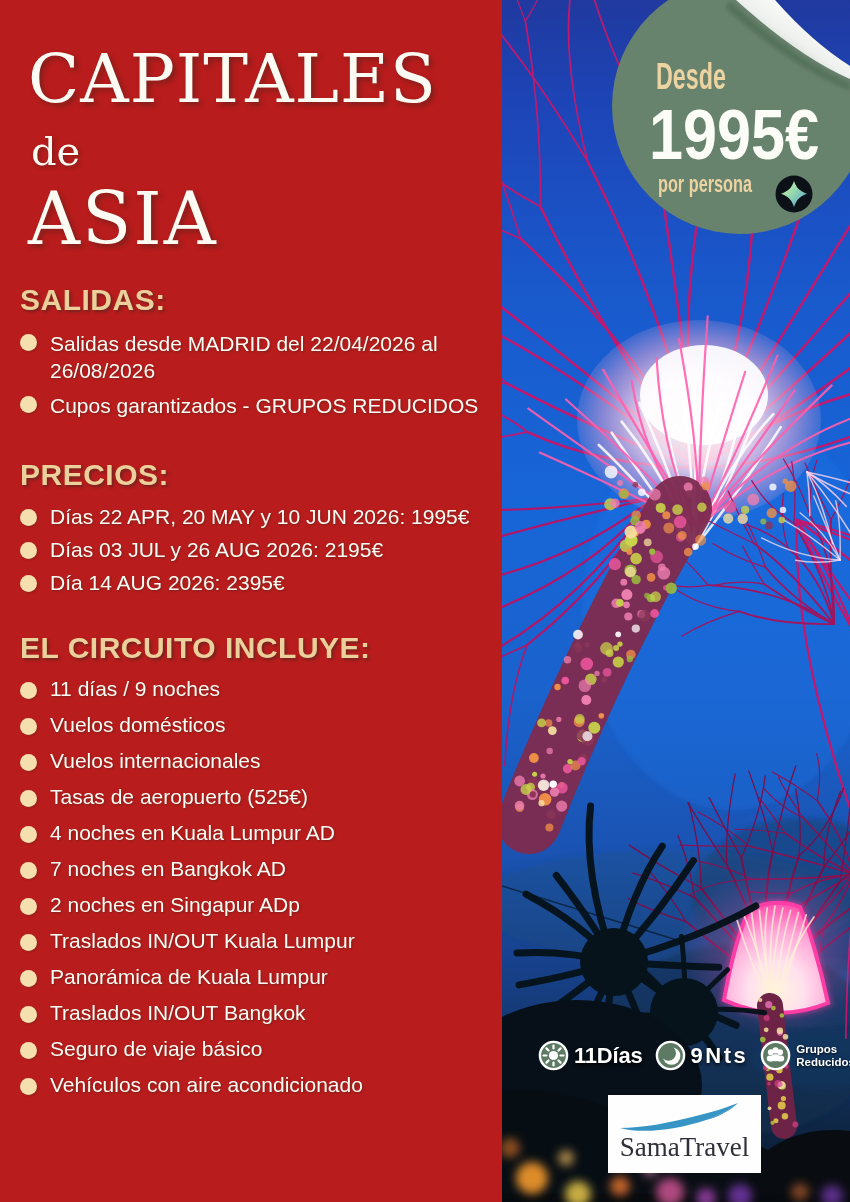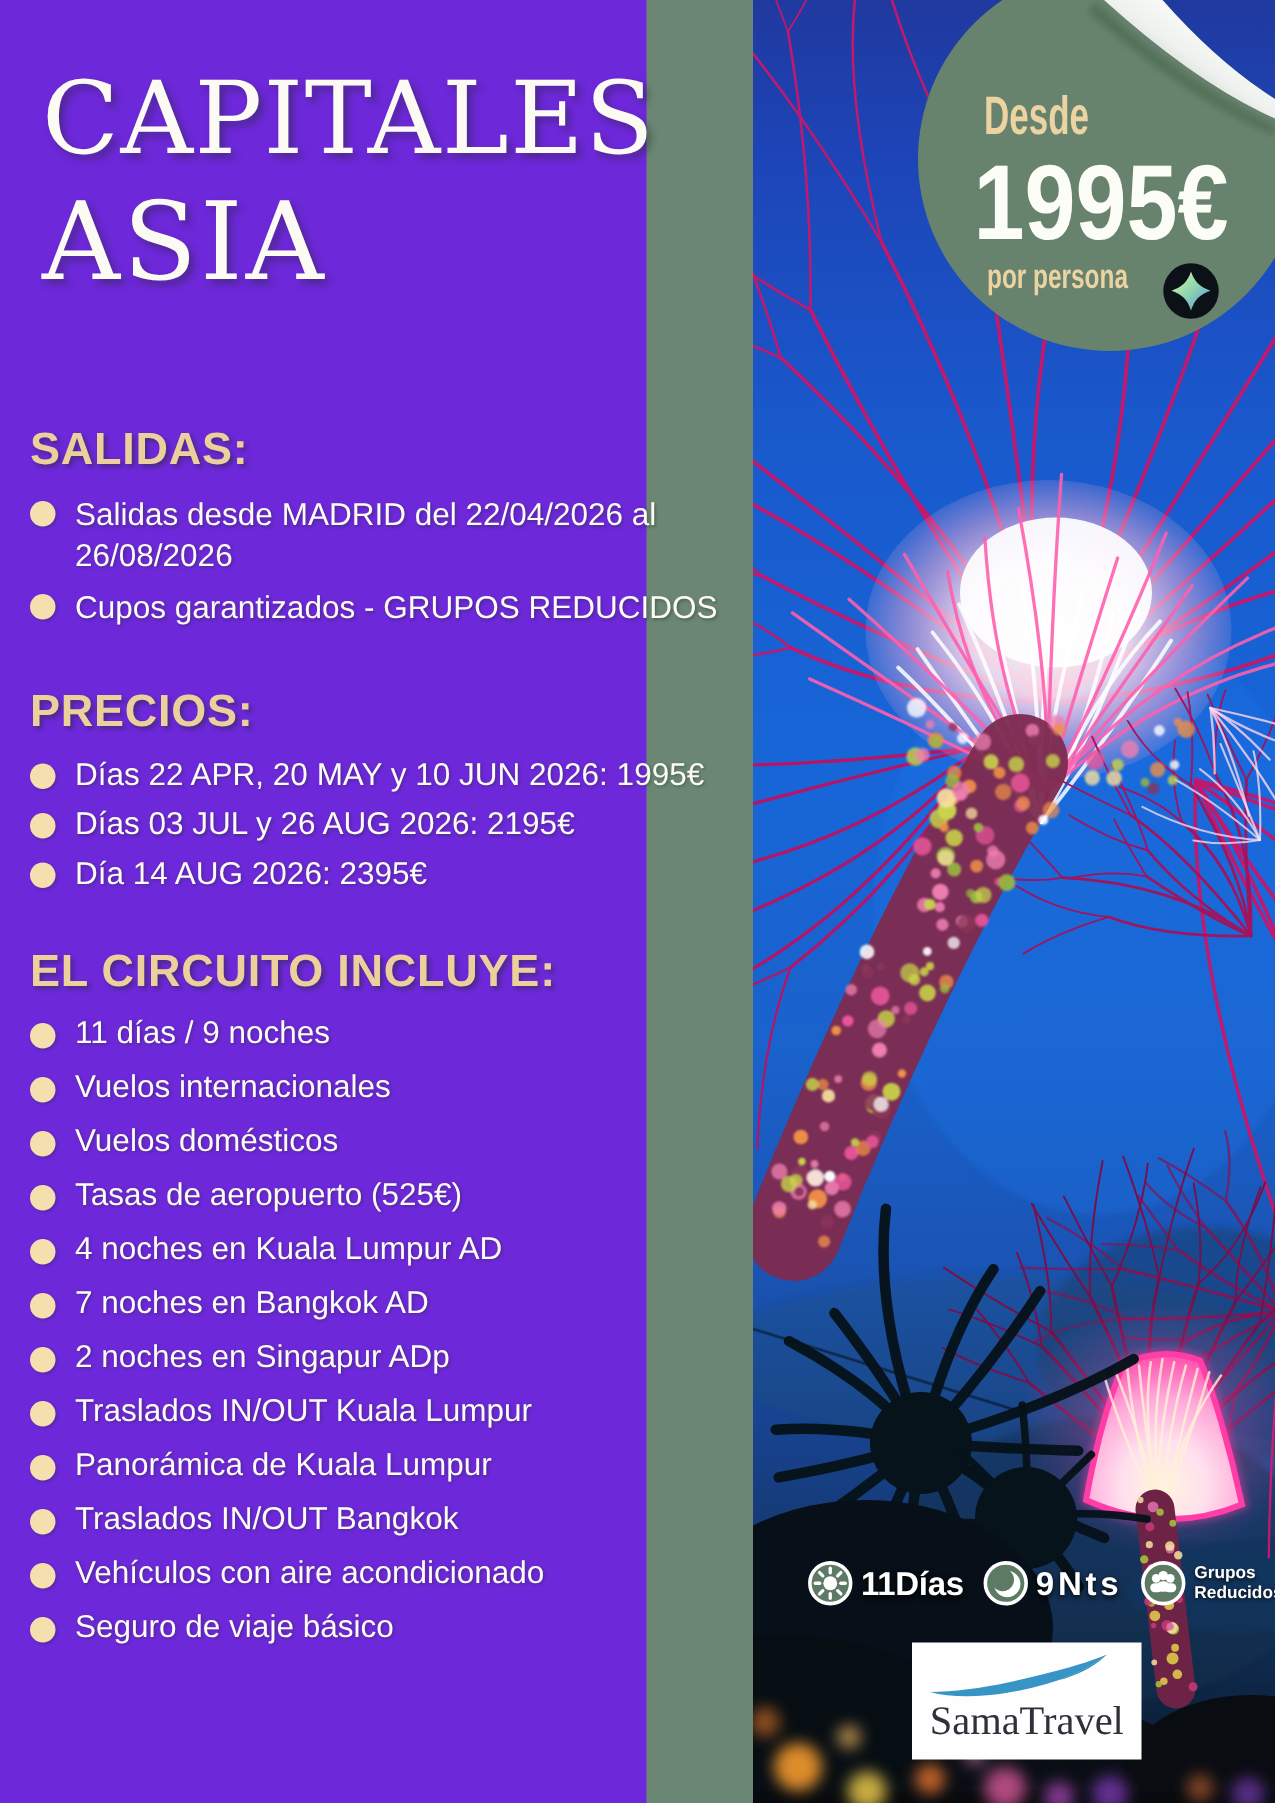--- a/index.html
+++ b/index.html
@@ -1,19 +1,19 @@
 <!DOCTYPE html>
 <html><head>
 <meta charset="utf-8">
 <style>
   html,body{margin:0;padding:0;background:#333;}
   .poster{position:relative;width:850px;height:1202px;overflow:hidden;
           font-family:"Liberation Sans",sans-serif;background:#6b8672;}
   
-  .left-panel{position:absolute;left:0;top:0;width:431px;height:1202px;background:#6d28d9;}
+  .left-panel{position:absolute;left:0;top:0;width:502px;height:1202px;background:#b91c1c;}
   .title-block{position:absolute;left:28px;top:46px;}
   .t1{font-family:"DejaVu Serif",serif;font-weight:normal;font-size:67px;line-height:1;
       color:#fbfbf3;letter-spacing:1px;text-shadow:3px 3px 5px rgba(25,40,30,.38);}
   .t2{font-family:"DejaVu Serif",serif;font-size:40px;line-height:1;color:#fbfbf3;
       margin:18px 0 0 3px;text-shadow:2px 2px 4px rgba(25,40,30,.38);}
   .t3{font-family:"DejaVu Serif",serif;font-weight:normal;font-size:72px;line-height:1;
       color:#fbfbf3;letter-spacing:2px;margin-top:12px;text-shadow:3px 3px 5px rgba(25,40,30,.38);}
   .section{position:absolute;left:20px;width:462px;}
   .s0{top:283px}.s1{top:458px}.s2{top:631px}
   .sec-h{font-size:30px;font-weight:bold;color:#ecd09c;letter-spacing:.5px;
@@ -650,20 +650,21 @@
         <circle cx="298" cy="1192" r="9" fill="#d06a30" opacity=".6"></circle>
         <circle cx="8" cy="1148" r="10" fill="#e87828" opacity=".6"></circle>
         <circle cx="330" cy="1196" r="11" fill="#7a3ab8" opacity=".7"></circle>
       </g>
     </svg>
   </div>
 
   <div class="left-panel">
     <div class="title-block">
       <div class="t1">CAPITALES</div>
+      <div class="t2">de</div>
       <div class="t3">ASIA</div>
     </div>
 
     <div class="section s0">
       <div class="sec-h">SALIDAS:</div>
       <ul>
         <li>
             <span class="dot"></span>
             <span>Salidas desde MADRID del 22/04/2026 al 26/08/2026</span>
           </li>
@@ -694,28 +695,28 @@
 
     <div class="section s2">
       <div class="sec-h">EL CIRCUITO INCLUYE:</div>
       <ul>
         <li>
             <span class="dot"></span>
             <span>11 días / 9 noches</span>
           </li>
         <li>
             <span class="dot"></span>
+            <span>Vuelos domésticos</span>
+          </li>
+        <li>
+            <span class="dot"></span>
             <span>Vuelos internacionales</span>
           </li>
         <li>
             <span class="dot"></span>
-            <span>Vuelos domésticos</span>
-          </li>
-        <li>
-            <span class="dot"></span>
             <span>Tasas de aeropuerto (525€)</span>
           </li>
         <li>
             <span class="dot"></span>
             <span>4 noches en Kuala Lumpur AD</span>
           </li>
         <li>
             <span class="dot"></span>
             <span>7 noches en Bangkok AD</span>
           </li>
@@ -730,25 +731,25 @@
         <li>
             <span class="dot"></span>
             <span>Panorámica de Kuala Lumpur</span>
           </li>
         <li>
             <span class="dot"></span>
             <span>Traslados IN/OUT Bangkok</span>
           </li>
         <li>
             <span class="dot"></span>
+            <span>Seguro de viaje básico</span>
+          </li>
+        <li>
+            <span class="dot"></span>
             <span>Vehículos con aire acondicionado</span>
-          </li>
-        <li>
-            <span class="dot"></span>
-            <span>Seguro de viaje básico</span>
           </li>
       </ul>
     </div>
   </div>
 
   <svg class="badge-svg" width="252" height="246" viewBox="598 0 252 246">
     <defs>
       <linearGradient id="foldGrad" gradientUnits="userSpaceOnUse" x1="780" y1="62" x2="815" y2="12">
         <stop offset="0" stop-color="#c6d0c7"></stop>
           <stop offset=".45" stop-color="#eef1ee"></stop>

